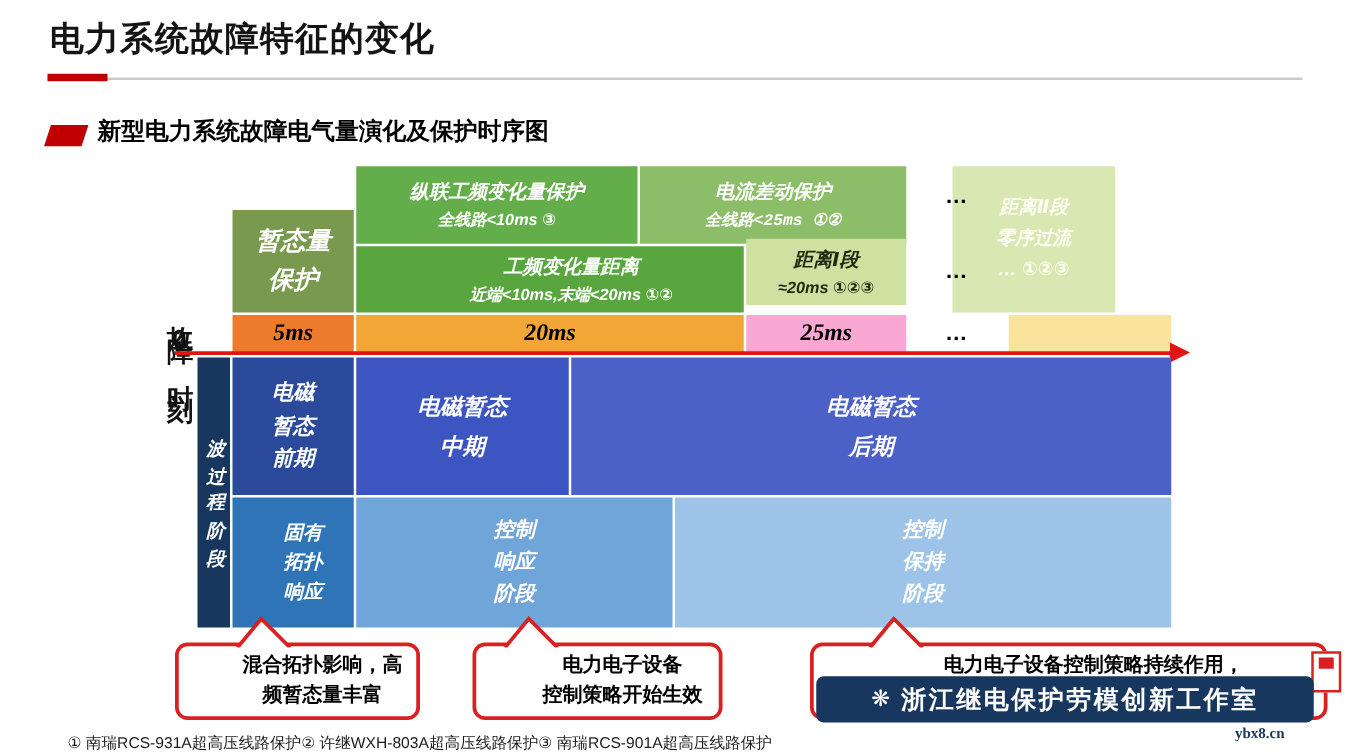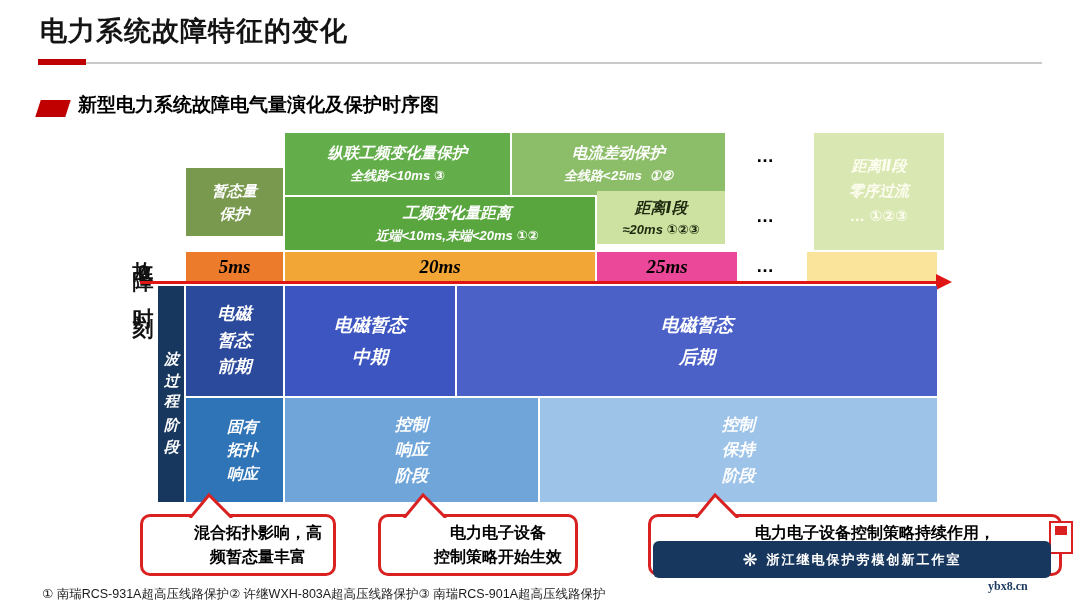--- a/index.html
+++ b/index.html
@@ -24,34 +24,34 @@
   #section-title { left:78px; top:92px; font-size:19px; font-weight:bold; color:#000; }
 
   
   #fault-label { left:127px; top:198px; width:32px; height:154px; display:flex; align-items:center; justify-content:center;
                  font-size:21px; font-weight:bold; color:#111; }
   #fault-label .vtext { letter-spacing:8px; }
   #cell-wave { left:158px; top:286px; width:26px; height:216px; background:#17375e; font-size:15px; }
   #cell-wave .vtext { letter-spacing:22px; }
 
   
-  #cell-transient { left:186px; top:168px; width:97px; height:68px; background:#78994e; font-size:15px; line-height:1.55; }
+  #cell-transient { left:186px; top:168px; width:97px; height:82px; background:#78994e; font-size:20px; line-height:1.55; }
   #cell-pilot  { left:285px; top:133px; width:225px; height:62px; background:#63ae4a; }
   #cell-diff   { left:512px; top:133px; width:213px; height:62px; background:#8cbd68;font-family:Liberation Mono, monospace; }
   #cell-freq   { left:285px; top:197px; width:310px; height:53px; background:#59a63f;padding-left:34px; }
   #cell-zone1  { left:597px; top:191px; width:128px; height:53px; background:#cde2a0; color:#1f2a10; }
-  #cell-zone2  { left:814px; top:133px; width:130px; height:117px; background:#d9e7b2; color:#fdfdf0; font-size:15px; line-height:1.65; }
+  #cell-zone2  { left:762px; top:133px; width:130px; height:117px; background:#d9e7b2; color:#fdfdf0; font-size:15px; line-height:1.65; }
   .l1 { font-size:15.5px; }
   .l2 { font-size:13px; margin-top:3px; }
 
   
   .oseg { position:absolute; top:252px; height:30px; display:flex; align-items:center; justify-content:center;text-align:center; }
   #o1 { left:186px; width:97px;  background:#ec7c2c; }
   #o2 { left:285px; width:310px; background:#f2a636; }
-  #o3 { left:597px; width:140px; background:#ec4899; }
+  #o3 { left:597px; width:128px; background:#f9a8d4; }
   #o4 { left:807px; width:130px; background:#fae49c; }
   .olabel { font-family:"Liberation Serif","DejaVu Serif",serif; font-style:italic; font-weight:bold; font-size:19px; color:#000; }
 
   #axis-line  { left:140px; top:281px; width:800px; height:3px; background:#e01616; }
   #axis-arrow { left:936px; top:274px; width:0; height:0;
                 border-left:16px solid #e01616; border-top:8px solid transparent; border-bottom:8px solid transparent; }
   #axis-t { left:920px; top:287px; font-family:"Liberation Serif","DejaVu Serif",serif; font-style:italic; font-weight:bold; font-size:17px; color:#000; }
 
   .dots { position:absolute; left:727px; width:78px; text-align:center; font-weight:bold; font-size:18px; color:#000; letter-spacing:2px; }
   #dots1 { top:146px; } #dots2 { top:206px; } #dots3 { top:256px; }
@@ -73,26 +73,26 @@
   #callout-1 { left:140px; width:196px; }
   #callout-2 { left:378px; width:200px; }
   #callout-3 { left:648px; width:414px; }
   .pointer { position:absolute; width:52px; height:26px; top:492px; z-index:2; }
   #pointer-1 { left:186px; } #pointer-2 { left:400px; } #pointer-3 { left:692px; }
 
   
   #watermark { left:653px; top:541px; width:398px; height:37px; background:#17375e; border-radius:6px;
                display:flex; align-items:center; justify-content:center; gap:9px; color:#fff; z-index:5; }
   #watermark .wm-icon { font-size:18px; font-style:normal; }
-  #watermark .wm-name { font-size:13px; font-weight:bold; letter-spacing:2px; }
+  #watermark .wm-name { font-size:20px; font-weight:bold; letter-spacing:2px; }
   #stamp { left:1049px; top:521px; width:24px; height:33px; border:2.5px solid #d92121; background:#fff; z-index:4; box-sizing:border-box; }
   #stamp .stamp-inner { margin:3px 4px; height:9px; background:#d92121; }
   #site-label { left:988px; top:579px; font-family:"Liberation Serif","DejaVu Serif",serif;
                 font-size:12px; font-weight:bold; color:#17375e; z-index:6; }
-  #footnote { left:42px; top:586px; font-size:12.5px; color:#1a1a1a; }
+  #footnote { left:54px; top:586px; font-size:12.5px; color:#1a1a1a; }
 </style>
 </head>
 <body>
 
 <div class="slide">
 
   <div class="abs" id="page-title">电力系统故障特征的变化</div>
   <div class="abs" id="rule-gray"></div>
   <div class="abs" id="rule-red"></div>
 

